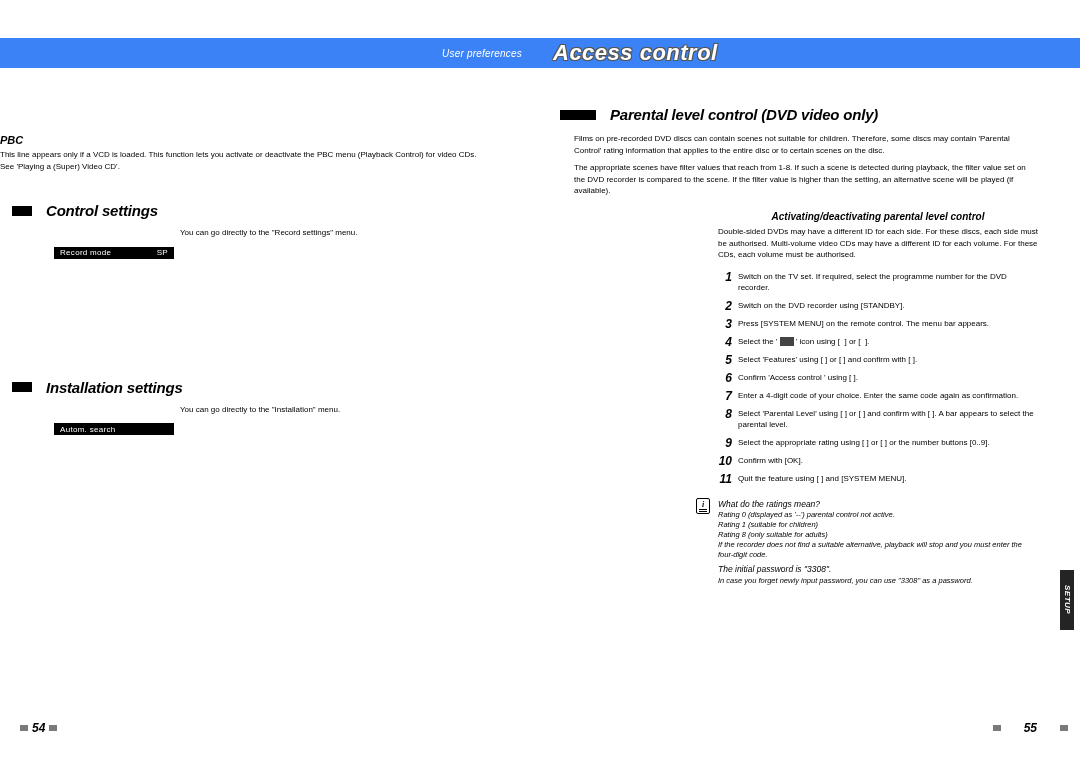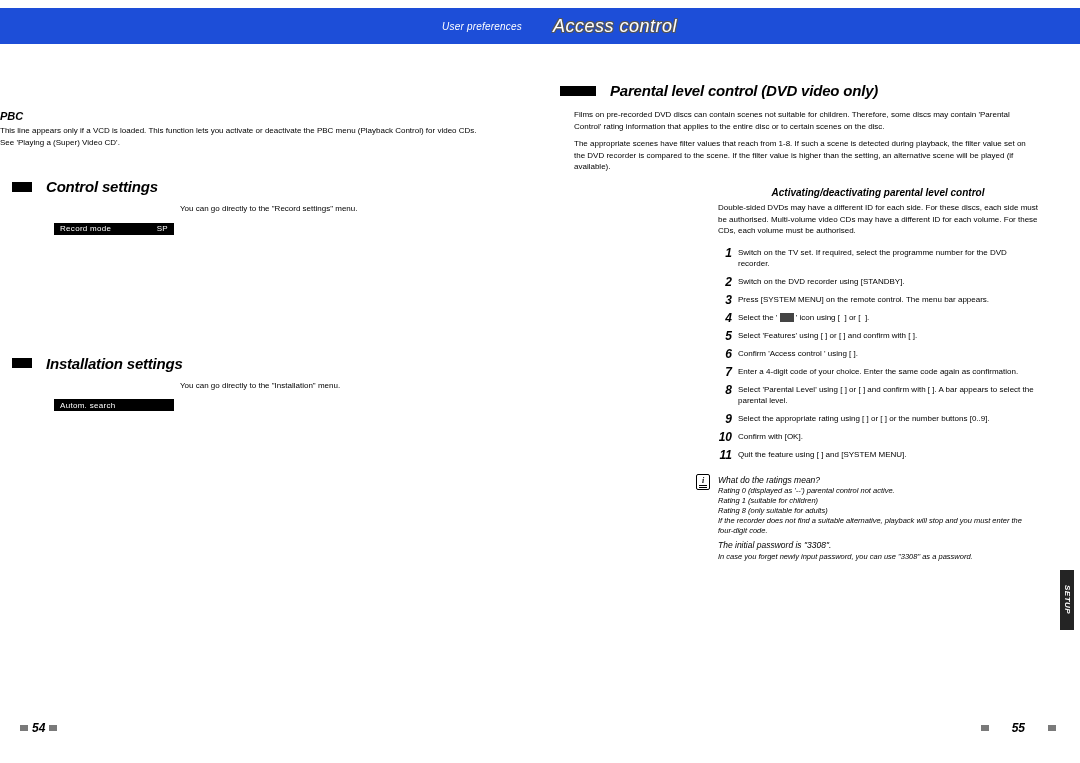--- a/index.html
+++ b/index.html
@@ -17,23 +17,23 @@
     height: 100%;
   }
   .page {
     width: 50%;
     height: 100%;
     position: relative;
     padding: 0;
   }
   
   .hdr-bar {
-    margin-top: 8px;
-    height: 36px;
-    background: #1d4ed8;
+    margin-top: 38px;
+    height: 30px;
+    background: #3b82f6;
     position: relative;
     z-index: 1;
   }
   .hdr-bar.left {
     margin-right: 0;
     display: flex;
     align-items: center;
     justify-content: flex-end;
     padding-right: 18px;
   }
@@ -46,24 +46,24 @@
   }
   .hdr-bar .subtitle {
     color: #fff;
     font-style: italic;
     font-size: 10px;
     letter-spacing: 0.2px;
   }
   .hdr-bar.right .chapter {
     color: #fff;
     font-style: italic;
-    font-size: 18px;
+    font-size: 22px;
     letter-spacing: 0.5px;
     line-height: 18px;
-    font-weight: normal;
+    font-weight: bold;
     text-shadow:
       -1px -1px 0 #555,
        1px -1px 0 #555,
       -1px  1px 0 #555,
        1px  1px 0 #555;
   }
 
   
   .col {
     position: relative;
@@ -258,21 +258,21 @@
     font-weight: bold;
     font-style: italic;
     display:flex;
     align-items:center;
     gap:4px;
   }
   .pfoot .sq {
     width: 8px; height: 6px; background:#7a7a7a;
   }
   .pfoot.left { left: 20px; }
-  .pfoot.right { right: 24px; gap: 23px; }
+  .pfoot.right { right: 12px; gap: 23px; }
 </style>
 </head>
 <body>
 
 <div class="spread">
 
   <div class="page">
     <div class="hdr-bar left">
       <span class="subtitle">User preferences</span>
     </div>

